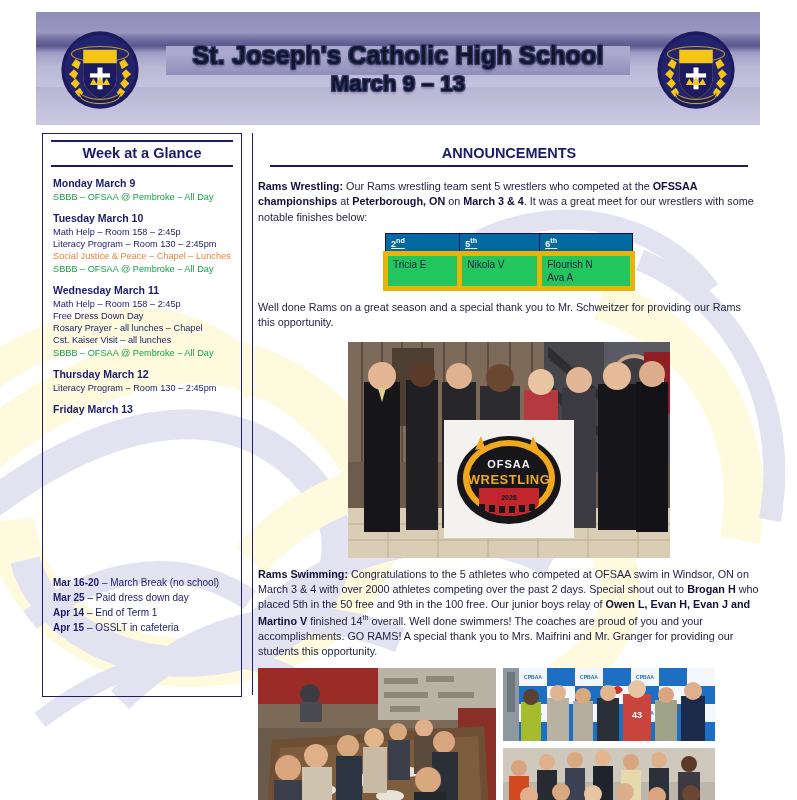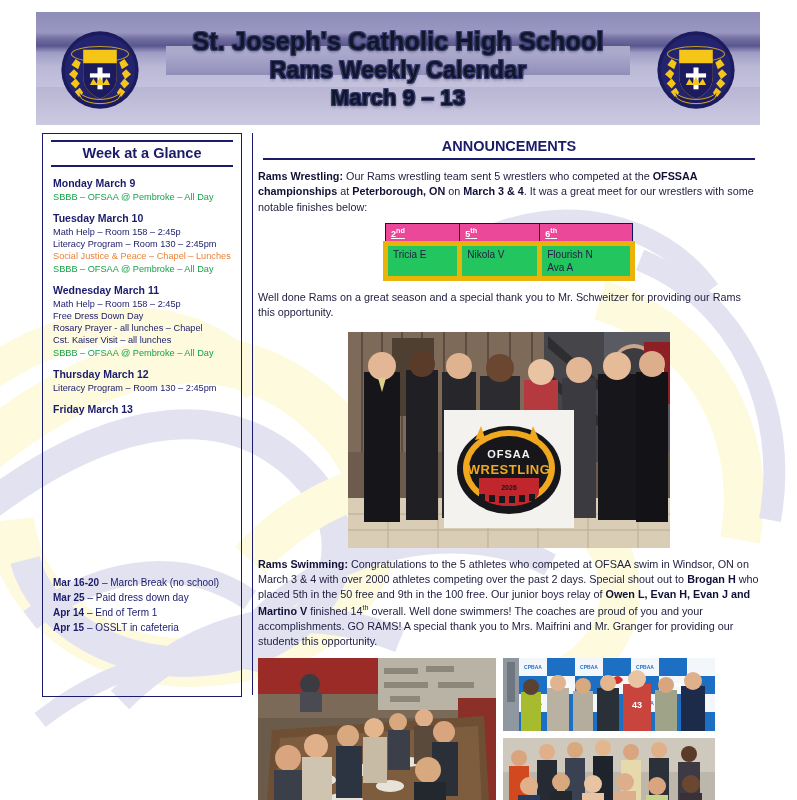--- a/index.html
+++ b/index.html
@@ -69,21 +69,21 @@
     border-left:1.6px solid #1b1b6b;z-index:3;
   }
   .content{
     position:absolute;left:258px;top:133px;width:502px;z-index:3;
   }
 
   
   .sec-head{
     text-align:center;color:#1b1b6b;font-weight:bold;
     border-top:2.6px solid #1b1b6b;border-bottom:2.6px solid #1b1b6b;
-    padding:3px 0 4px;margin:5px;
+    padding:3px 0 4px;margin:12px;
   }
   .sidebar .sec-head{font-size:14.5px;margin:6px 8px 0;}
   .content .sec-head{font-size:14.5px;border-top:none;padding-top:0;}
 
   .day-block{margin:0 0 9px 0;}
   .day-title{
     color:#1b1b6b;font-weight:bold;font-size:10.5px;line-height:1.32;
   }
   .day-item{font-size:9.2px;font-weight:normal;line-height:1.33;color:#1b1b6b;}
   .c-green{color:#16a34a;}
@@ -102,21 +102,21 @@
     font-size:10.8px;line-height:1.42;color:#222244;
     margin:9px 0 0 0;text-align:left;
   }
   .para b{font-weight:bold;color:#101038;}
   sup{font-size:7.2px;vertical-align:super;}
 
   
   .res-wrap{display:flex;justify-content:center;margin-top:8px;}
   table.res{border-collapse:collapse;width:252px;}
   table.res th{
-    background:#ec4899;color:#ffffff;font-size:9px;font-weight:bold;
+    background:#0369a1;color:#ffffff;font-size:9px;font-weight:bold;
     text-align:left;padding:2px 5px;border:1px solid #101060;
     height:13px;
     text-decoration:underline;
   }
   table.res td{
     border:5px solid #eab308;font-size:10px;color:#222244;
     padding:2px 5px;vertical-align:top;line-height:1.3;background:#22c55e;
     height:26px;
   }
 
@@ -200,21 +200,20 @@
     <rect x="38" y="54" width="24" height="5" fill="#ffffff"></rect>
     <g fill="#f5c518">
       <path d="M38 68 l4 -8 4 6 4 -8 4 8 4 -6 4 8 z"></path>
     </g>
     <ellipse cx="50" cy="31" rx="34" ry="9" fill="none" stroke="#f5c518" stroke-width="1.2" opacity=".75"></ellipse>
     <path d="M24 76 C36 88 64 88 76 76 L72 84 C62 92 38 92 28 84 Z" fill="#1b1b5e" stroke="#f5c518" stroke-width="1"></path>
   </svg>
 
   <div class="banner-text">
     <div class="bt1">St. Joseph's Catholic High School</div>
-    <div class="bt2">Rams Weekly Calendar</div>
     <div class="bt3">March 9 – 13</div>
   </div>
 </div>
 
 <div class="sidebar">
   <div class="sec-head">Week at a Glance</div>
   <div class="sidebar-body" id="days-host">
       <div class="day-block">
         <div class="day-title">Monday March 9</div>
         <div class="day-item c-green">SBBB – OFSAA @ Pembroke – All Day</div>

